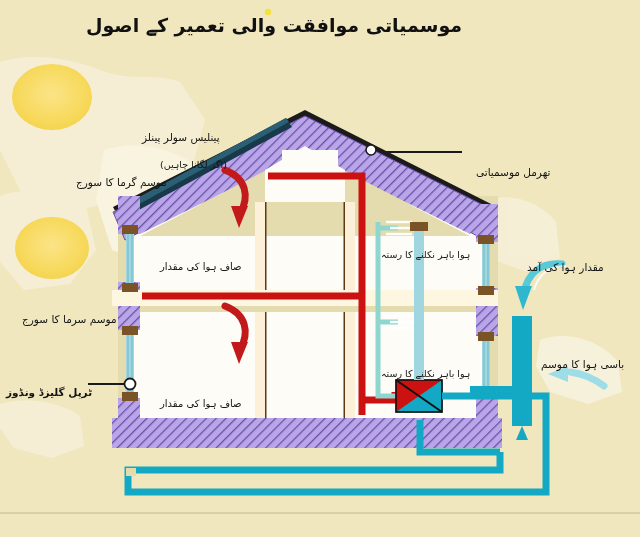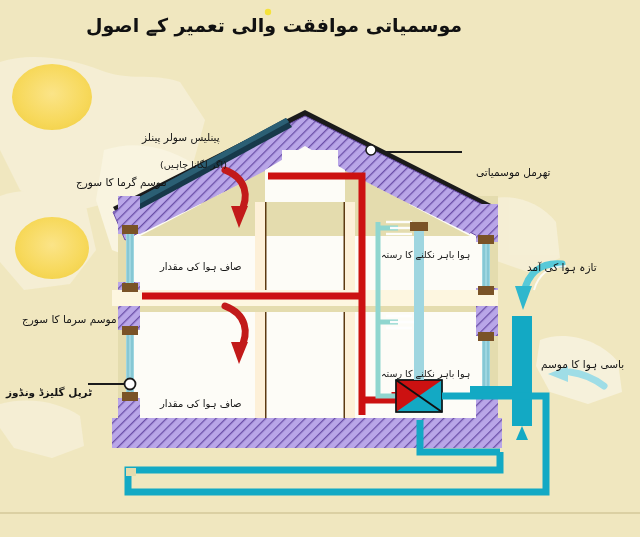--- a/index.html
+++ b/index.html
@@ -250,21 +250,21 @@
   <div class="lbl tiny" style="left:160px;top:132px;text-align:right;">(اگر لگانا چاہیں)</div>
 
   <div class="lbl small" style="left:76px;top:148px;">موسم گرما کا سورج</div>
 
   <div class="lbl small" style="left:22px;top:285px;">موسم سرما کا سورج</div>
 
   <div class="lbl small" style="left:6px;top:358px;font-weight:bold;">ٹرپل گلیزڈ ونڈوز</div>
 
   <div class="lbl small" style="left:476px;top:138px;">تھرمل موسمیاتی</div>
 
-  <div class="lbl small" style="left:527px;top:233px;">تازہ ہوا کی آمد</div>
+  <div class="lbl small" style="left:527px;top:233px;">مقدار ہوا کی آمد</div>
 
   <div class="lbl small" style="left:541px;top:330px;">باسی ہوا کا موسم</div>
 
   <div class="lbl med" style="left:160px;top:233px;">صاف ہوا کی مقدار</div>
 
   <div class="lbl med" style="left:160px;top:370px;">صاف ہوا کی مقدار</div>
 
   <div class="lbl tiny" style="left:381px;top:222px;">ہوا باہر نکلنے کا رستہ</div>
 
   <div class="lbl tiny" style="left:381px;top:341px;">ہوا باہر نکلنے کا رستہ</div>

